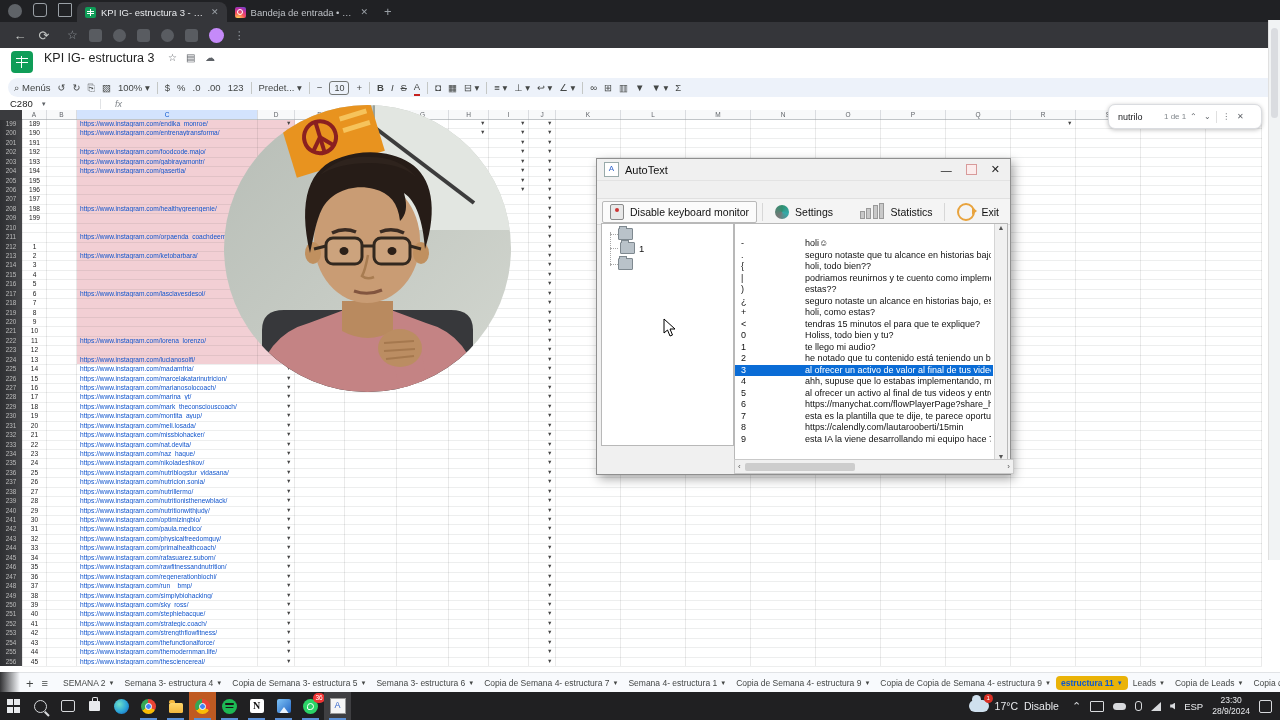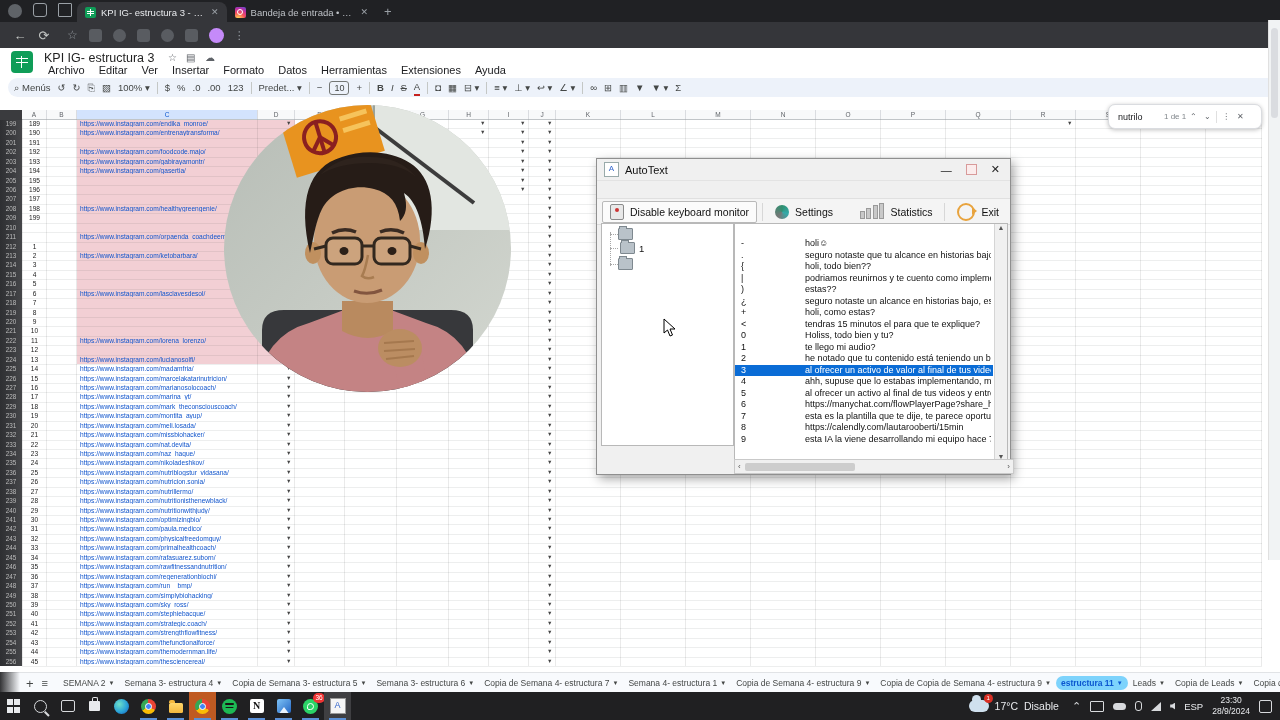--- a/index.html
+++ b/index.html
@@ -139,21 +139,21 @@
   #at-hthumb{width:110px;height:8px;background:#cdcdcd;border-radius:2px;margin-right:auto;margin-left:4px;}
   #at-status{left:0;top:293px;width:411px;height:20px;margin-top:22px;background:#f0f0f0;border-top:1px solid #dcdcdc;
              font-size:9.5px;color:#222;line-height:20px;padding-left:6px;top:294px;}
 
   
   #tabbar{left:0;top:672px;width:1280px;height:20px;background:#f8fafd;border-top:1px solid #e1e3e6;display:flex;align-items:center;font-size:8.5px;color:#444746;}
   #tabbar .plus{font-size:13px;margin:0 8px 0 26px;color:#444746;}
   #tabbar .burger{font-size:11px;margin-right:10px;}
   .stab{display:flex;align-items:center;gap:3px;padding:2px 5px;border-radius:4px;white-space:nowrap;}
   .stab .dd{font-size:6px;}
-  .stab.active{background:#7dd3fc;color:#0b57d0;font-weight:bold;border-radius:7px;}
+  .stab.active{background:#eab308;color:#0b57d0;font-weight:bold;}
   #tabdark{left:0;top:672px;width:20px;height:20px;background:linear-gradient(90deg,rgba(30,30,32,.9),rgba(30,30,32,0));z-index:5;}
 
   
   #taskbar{left:0;top:692px;width:1280px;height:28px;background:#202022;display:flex;align-items:center;z-index:50;}
   .tb-item{width:27px;height:28px;display:flex;align-items:center;justify-content:center;position:relative;flex:0 0 auto;}
   .tb-item.running:after{content:"";position:absolute;left:5px;bottom:0;width:17px;height:2px;background:#5a8fd6;}
   .tb-item.activebg{background:#bf5a22;}
   .tb-item.activegray{background:#3f3f42;}
   .win-ic{display:grid;grid-template-columns:6px 6px;grid-template-rows:6px 6px;gap:1.5px;}
   .win-ic i{background:#e8eaed;display:block;}
@@ -231,31 +231,20 @@
       <div class="kebab">⋮</div>
     </div>
   </div>
 
   <div id="sheetshead" class="abs"></div>
   <div id="gsicon" class="abs"></div>
   <div id="doctitle" class="abs">KPI IG- estructura 3</div>
   <div class="abs head-mini" style="left:168px;">☆</div>
   <div class="abs head-mini" style="left:186px;">▤</div>
   <div class="abs head-mini" style="left:205px;">☁</div>
-  <div id="menubar" class="abs">
-      <span>Archivo</span>
-      <span>Editar</span>
-      <span>Ver</span>
-      <span>Insertar</span>
-      <span>Formato</span>
-      <span>Datos</span>
-      <span>Herramientas</span>
-      <span>Extensiones</span>
-      <span>Ayuda</span>
-    </div>
 
   <div id="toolbar" class="abs">
     <span class="tbi">⌕ <span>Menús</span></span>
     <span class="tbi">↺</span>
     <span class="tbi">↻</span>
     <span class="tbi">⎘</span>
     <span class="tbi">▧</span>
     <span class="tbi"><span>100%</span> ▾</span>
     <span class="sep"></span>
     <span class="tbi">$</span>
@@ -286,20 +275,28 @@
     <span class="sep"></span>
     <span class="tbi">∞</span>
     <span class="tbi">⊞</span>
     <span class="tbi">▥</span>
     <span class="tbi">▼</span>
     <span class="tbi">▼ ▾</span>
     <span class="tbi">Σ</span>
     <span class="tbi" style="margin-left:auto;">⌃</span>
   </div>
 
+  <div id="fbar" class="abs">
+    <div id="namebox">
+      <span>C280</span>
+      <span class="dd">▼</span>
+    </div>
+    <div class="vdiv"></div>
+    <div id="fx">fx</div>
+  </div>
 
   <div id="gridwrap" class="abs">
       <div class="abs" style="left: 77px; top: 9px; width: 218px; height: 245.18px; background: rgb(242, 207, 212);"></div>
       <div class="abs" style="left: 0px; top: 0px; width: 22px; height: 555.94px; background: linear-gradient(90deg, rgb(46, 47, 50), rgb(69, 70, 73));"></div>
       <div class="abs colhdr" style="left: 22px; width: 24px;">A</div>
       <div class="abs colhdr" style="left: 47px; width: 29px;">B</div>
       <div class="abs colhdr sel" style="left: 77px; width: 180px;">C</div>
       <div class="abs colhdr" style="left: 258px; width: 36px;">D</div>
       <div class="abs colhdr" style="left: 295px; width: 49px;">E</div>
       <div class="abs colhdr" style="left: 345px; width: 51px;">F</div>

